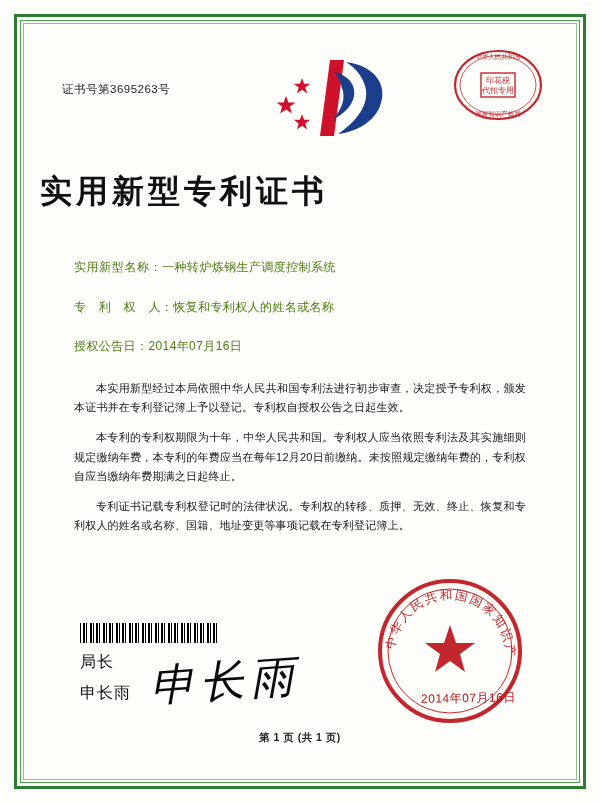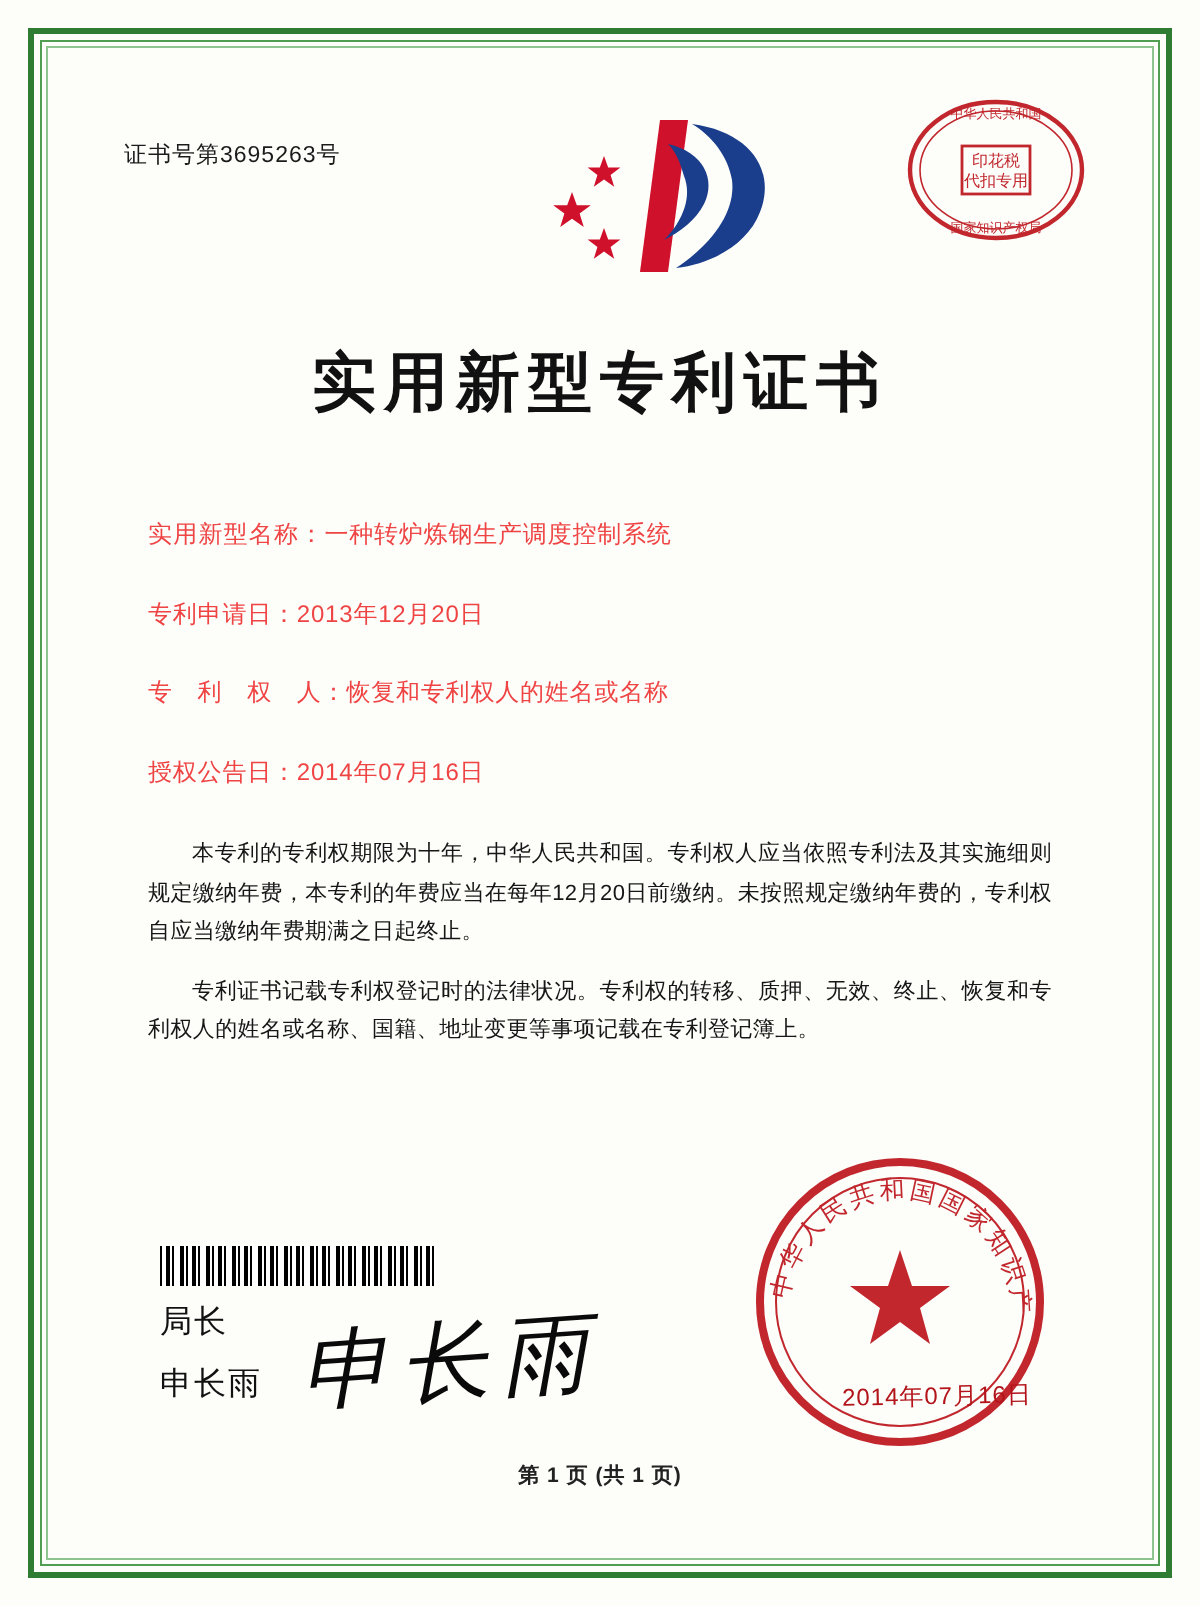--- a/index.html
+++ b/index.html
@@ -56,57 +56,57 @@
     bottom: 40px;
   }
   
   .top-row {
     position: relative;
     height: 120px;
   }
   .cert-no {
     position: absolute;
     left: 22px;
-    top: 30px;
+    top: 42px;
     font-size: 11.5px;
     color: #1b1b1b;
     letter-spacing: 0.5px;
     font-family: "Liberation Sans", sans-serif;
   }
   .emblem {
     position: absolute;
     left: 232px;
     top: 12px;
     width: 120px;
     height: 92px;
   }
   .top-seal {
     position: absolute;
     right: 14px;
     top: 6px;
     width: 96px;
     height: 78px;
   }
   .title {
-    text-align: center;
+    text-align: left;
     font-size: 32px;
     font-weight: bold;
     letter-spacing: 4px;
     color: #111;
     margin-top: 10px;
     font-family: "DejaVu Sans", "Liberation Sans", sans-serif;
   }
   .fields {
     margin-top: 46px;
     padding-left: 34px;
     padding-right: 20px;
   }
   .field {
     font-size: 12px;
-    color: #ef4444;
+    color: #4d7c0f;
     margin-bottom: 24px;
     line-height: 1.3;
     letter-spacing: 0.4px;
     white-space: nowrap;
   }
   .field .lbl {
     display: inline-block;
   }
   .field .val {
     display: inline-block;
@@ -224,31 +224,29 @@
       </svg>
     </div>
 
     <div class="title">实用新型专利证书</div>
 
     <div class="fields">
       <div class="field fld-name">
         <span class="lbl">实用新型名称：</span><span class="val">一种转炉炼钢生产调度控制系统</span>
       </div>
       <div class="field">
-        <span class="lbl">专利申请日：</span><span class="val">2013年12月20日</span>
-      </div>
-      <div class="field">
         <span class="lbl">专　利　权　人：</span><span class="val">恢复和专利权人的姓名或名称</span>
       </div>
       <div class="field">
         <span class="lbl">授权公告日：</span><span class="val">2014年07月16日</span>
       </div>
     </div>
 
     <div class="body-text">
+      <p class="para">本实用新型经过本局依照中华人民共和国专利法进行初步审查，决定授予专利权，颁发本证书并在专利登记簿上予以登记。专利权自授权公告之日起生效。</p>
       <p class="para">本专利的专利权期限为十年，中华人民共和国。专利权人应当依照专利法及其实施细则规定缴纳年费，本专利的年费应当在每年12月20日前缴纳。未按照规定缴纳年费的，专利权自应当缴纳年费期满之日起终止。</p>
       <p class="para">专利证书记载专利权登记时的法律状况。专利权的转移、质押、无效、终止、恢复和专利权人的姓名或名称、国籍、地址变更等事项记载在专利登记簿上。</p>
     </div>
 
     <div class="barcode"></div>
 
     <div class="signature-block">
       <div>局长</div>
       <div>申长雨</div>
     </div>

